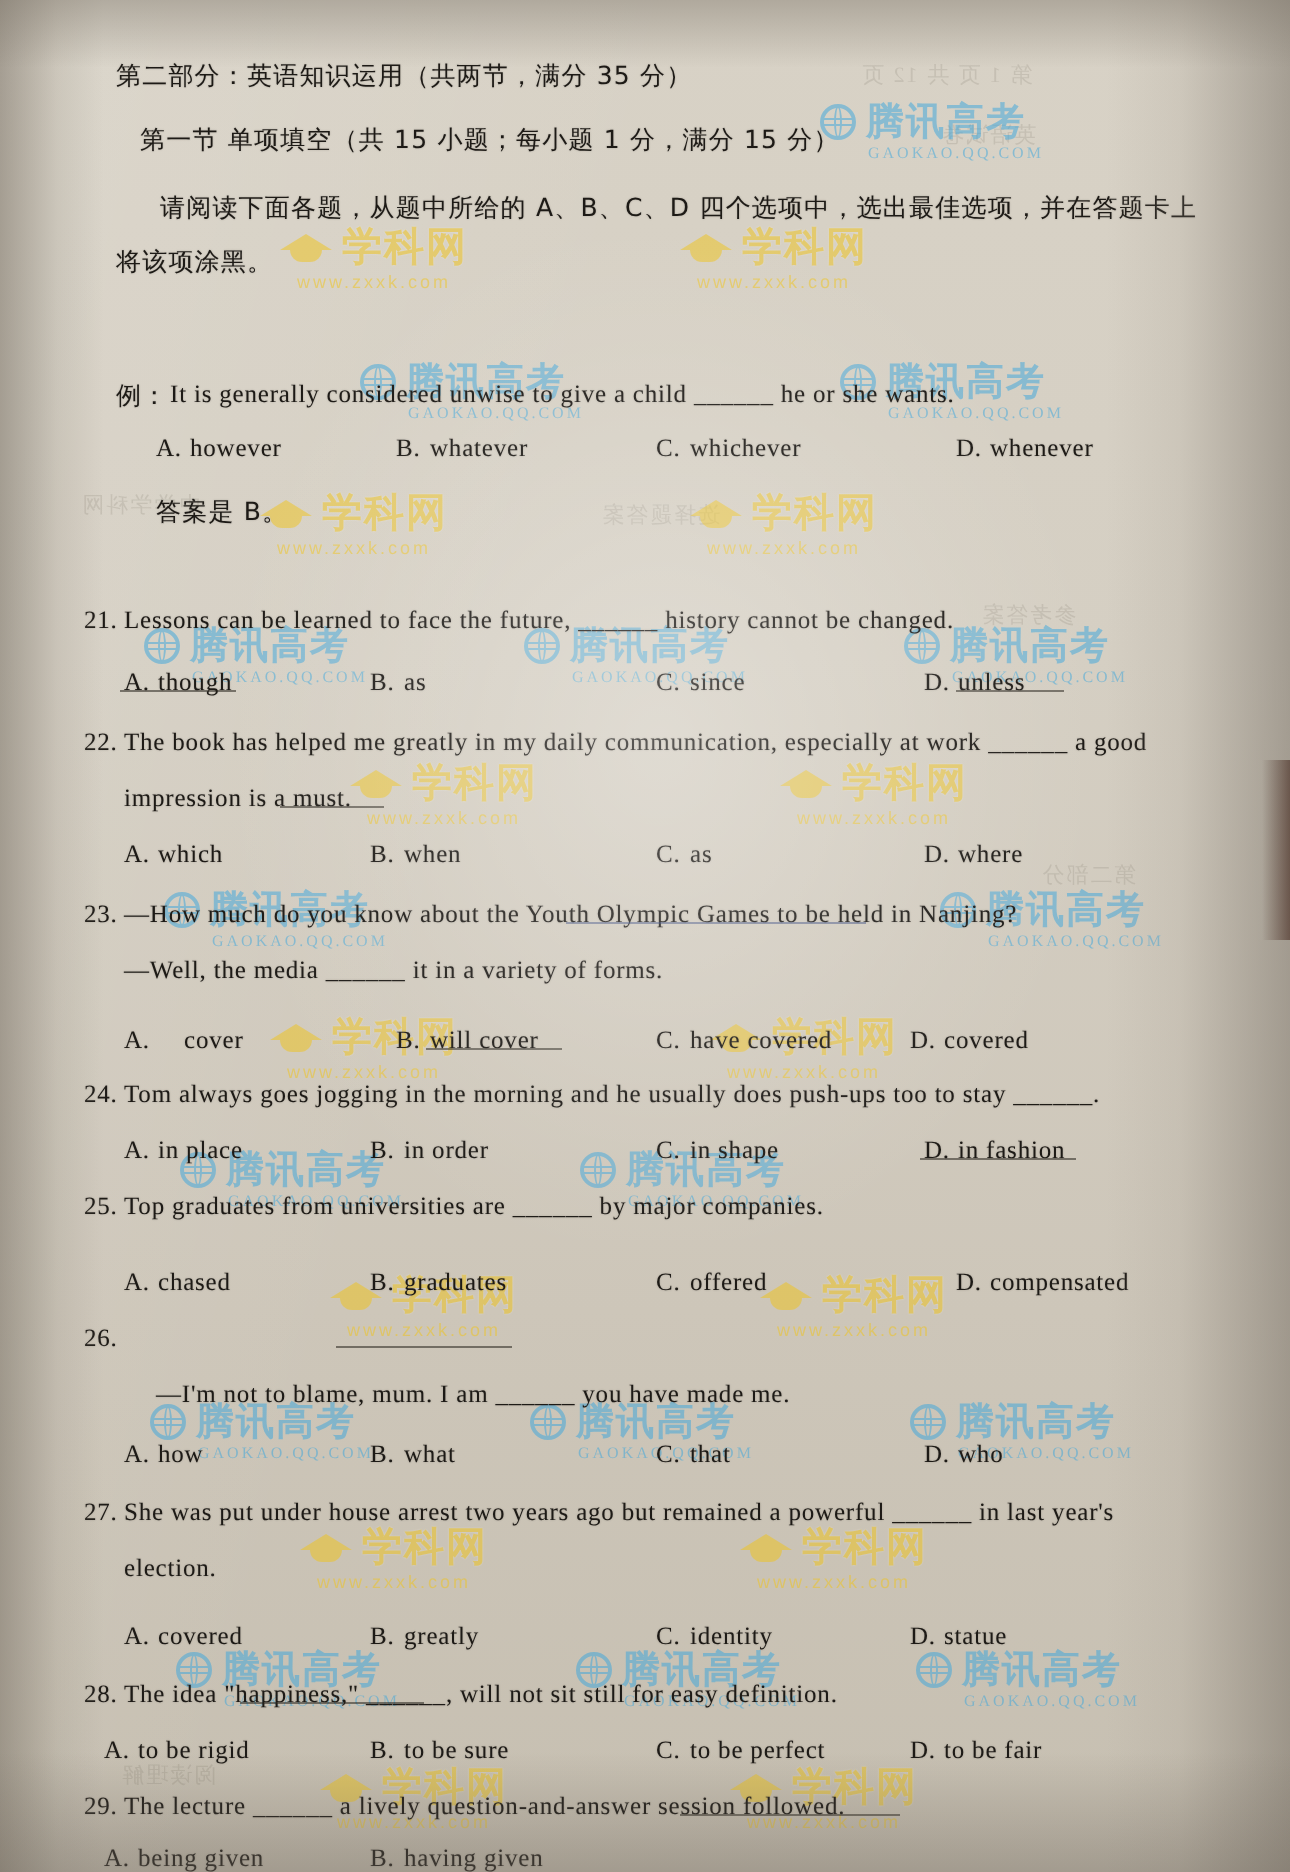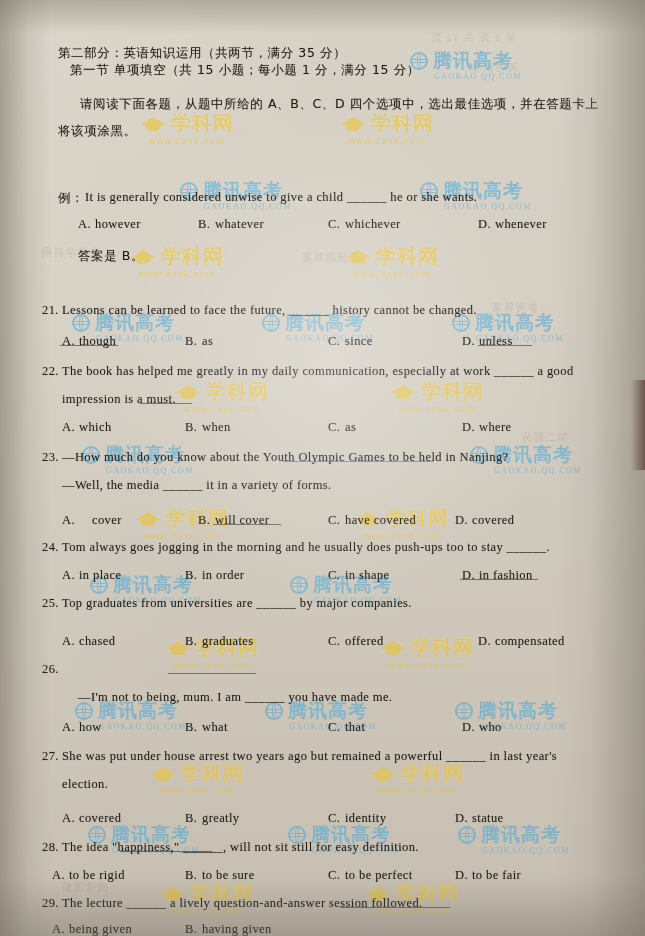--- a/index.html
+++ b/index.html
@@ -499,21 +499,21 @@
             <div class="base"></div>
           </div>
         <div class="wm-text">学科网</div>
       </div>
       <div class="wm-sub">www.zxxk.com</div>
     </div>
   </div>
 
   <div class="content">
 
-    <div class="ln cjk" style="left:58px;top:45px;">第二部分：英语知识运用（共两节，满分 35 分）</div>
+    <div class="ln cjk" style="left:58px;top:30px;">第二部分：英语知识运用（共两节，满分 35 分）</div>
     <div class="ln cjk" style="left:70px;top:62px;">第一节  单项填空（共 15 小题；每小题 1 分，满分 15 分）</div>
     <div class="ln cjk" style="left:80px;top:96px;">请阅读下面各题，从题中所给的 A、B、C、D 四个选项中，选出最佳选项，并在答题卡上</div>
     <div class="ln cjk" style="left:58px;top:123px;">将该项涂黑。</div>
 
     <div class="ln" style="left:58px;top:190px;">例：</div>
     <div class="ln" style="left:85px;top:190px;">It is generally considered unwise to give a child ______ he or she wants.</div>
     <div class="ln" style="left:78px;top:217px;">A.</div>
     <div class="ln" style="left:95px;top:217px;">however</div>
     <div class="ln" style="left:198px;top:217px;">B.</div>
     <div class="ln" style="left:215px;top:217px;">whatever</div>
@@ -580,21 +580,21 @@
     <div class="ln" style="left:62px;top:634px;">A.</div>
     <div class="ln" style="left:79px;top:634px;">chased</div>
     <div class="ln" style="left:185px;top:634px;">B.</div>
     <div class="ln" style="left:202px;top:634px;">graduates</div>
     <div class="ln" style="left:328px;top:634px;">C.</div>
     <div class="ln" style="left:345px;top:634px;">offered</div>
     <div class="ln" style="left:478px;top:634px;">D.</div>
     <div class="ln" style="left:495px;top:634px;">compensated</div>
 
     <div class="ln" style="left:42px;top:662px;">26.</div>
-    <div class="ln" style="left:78px;top:690px;">—I'm not to being, mum. I am ______ you have made me.</div>
+    <div class="ln" style="left:78px;top:690px;">—I'm not to blame, mum. I am ______ you have made me.</div>
     <div class="ln" style="left:62px;top:720px;">A.</div>
     <div class="ln" style="left:79px;top:720px;">how</div>
     <div class="ln" style="left:185px;top:720px;">B.</div>
     <div class="ln" style="left:202px;top:720px;">what</div>
     <div class="ln" style="left:328px;top:720px;">C.</div>
     <div class="ln" style="left:345px;top:720px;">that</div>
     <div class="ln" style="left:462px;top:720px;">D.</div>
     <div class="ln" style="left:479px;top:720px;">who</div>
     <div class="mark" style="left:168px;top:673px;width:88px;"></div>
 

